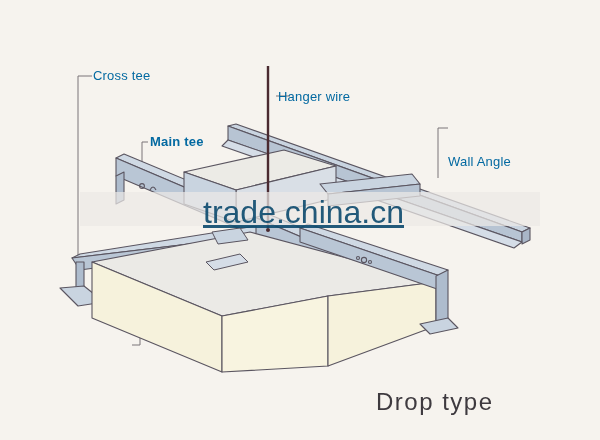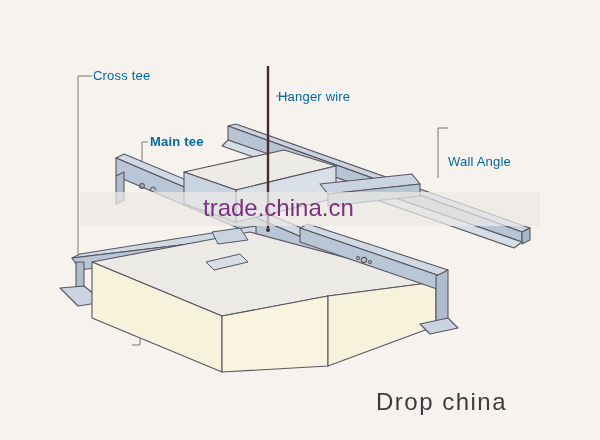--- a/index.html
+++ b/index.html
@@ -2,21 +2,21 @@
 <html><head>
 <meta charset="utf-8">
 <style>
   html, body { margin: 0; padding: 0; }
   body { width: 600px; height: 440px; overflow: hidden; background: #f6f3ee; font-family: "Liberation Sans", sans-serif; }
   .stage { position: relative; width: 600px; height: 440px; background: #f6f3ee; }
   svg.diagram { position: absolute; left: 0; top: 0; }
   .label { position: absolute; color: #0369a1; font-size: 13px; letter-spacing: 0.2px; white-space: nowrap; }
   .title { position: absolute; color: #3e3a3f; font-size: 24px; letter-spacing: 1.5px; white-space: nowrap; }
   .watermark-band { position: absolute; left: 80px; top: 192px; width: 460px; height: 34px; background: rgba(235,233,230,0.72); }
-  .watermark { position: absolute; left: 203px; top: 194px; font-size: 24px; color: #701a75; opacity: 0.9; letter-spacing: 0px; white-space: nowrap; }
+  .watermark { position: absolute; left: 203px; top: 194px; font-size: 32px; color: #0c4a6e; opacity: 0.9; letter-spacing: 0px; white-space: nowrap; text-decoration: underline; }
 </style>
 </head>
 <body>
 
 <div class="stage">
 
   <svg class="diagram" width="600" height="440" viewBox="0 0 600 440">
 
     <g stroke="#7a7478" stroke-width="1" fill="none">
       <polyline points="92,76 78,76 78,255"></polyline>
@@ -86,14 +86,14 @@
   </svg>
 
   <div class="watermark-band"></div>
   <div class="watermark">trade.china.cn</div>
 
   <div class="label" style="left:93px; top:68px;">Cross tee</div>
   <div class="label" style="left:150px; top:134px;font-weight:bold;">Main tee</div>
   <div class="label" style="left:278px; top:89px;">Hanger wire</div>
   <div class="label" style="left:448px; top:130px;margin-top:24px;">Wall Angle</div>
 
-  <div class="title" style="left:376px; top:388px;">Drop china</div>
+  <div class="title" style="left:376px; top:388px;">Drop type</div>
 </div>
 
 </body></html>

